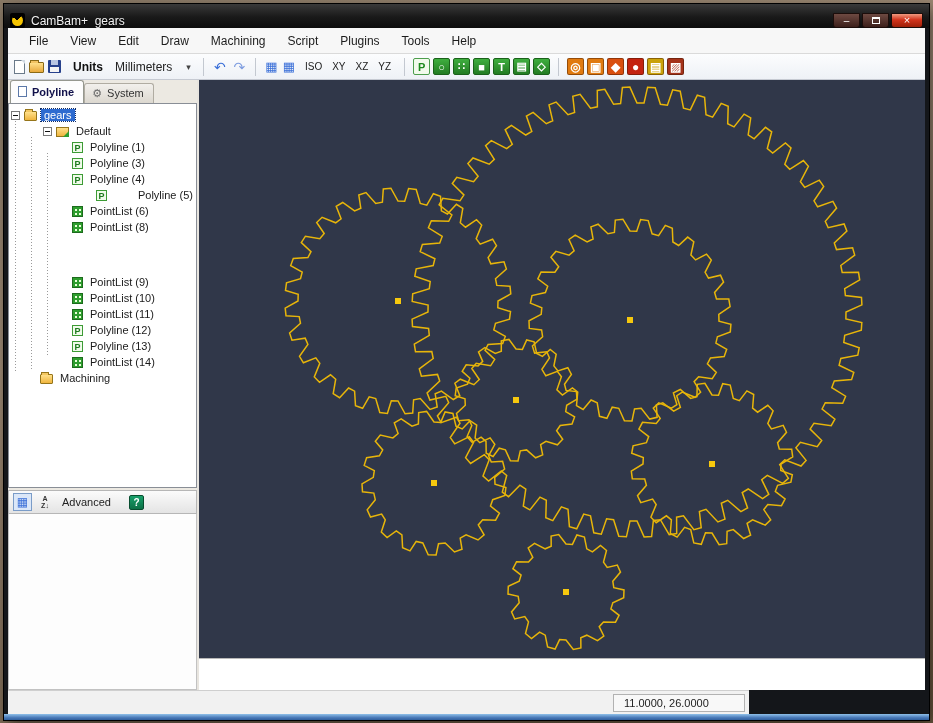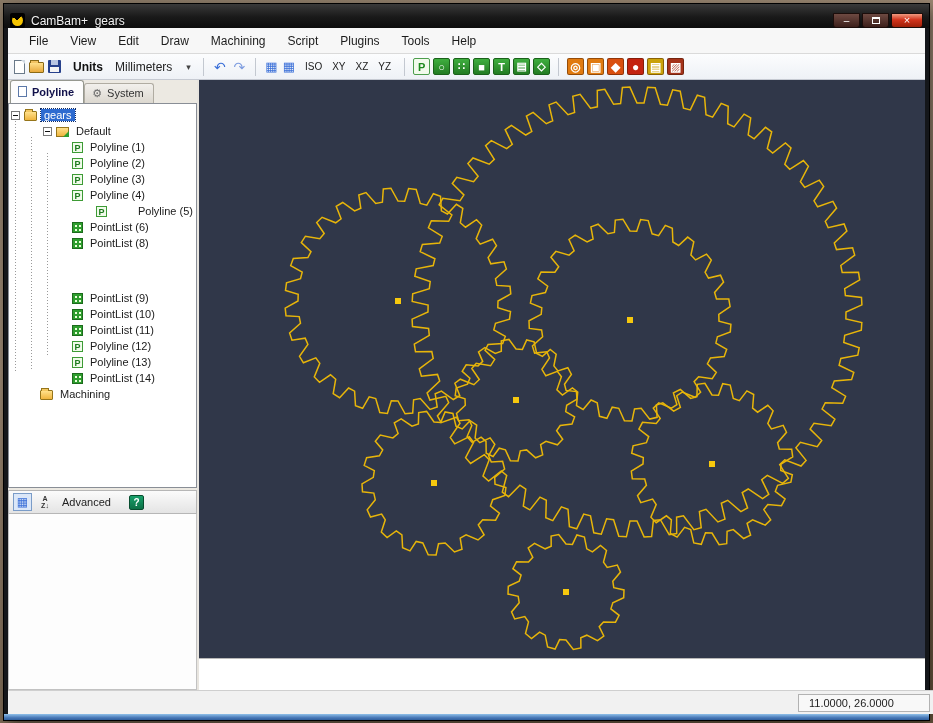--- a/index.html
+++ b/index.html
@@ -100,21 +100,21 @@
   .props-body { position:absolute; left:0; top:434px; width:189px; height:176px; background:#fdfdfd;
     border:1px solid #c2c2c2; border-top:none; }
 
   
   .canvas { position:absolute; left:191px; top:0; width:726px; height:578px; }
   .canvas svg { display:block; }
   .canvas-bottom-strip { position:absolute; left:191px; top:578px; width:726px; height:32px;
     background:#fff; border-top:1px solid #b8b8b8; }
 
   
-  .statusbar { position:absolute; left:4px; top:686px; width:926px; height:24px; background:#f1f1f1; border-top:1px solid #cfcfcf; }
+  .statusbar { position:absolute; left:4px; top:686px; width:741px; height:24px; background:#f1f1f1; border-top:1px solid #cfcfcf; }
   .coord-cell { position:absolute; right:4px; top:3px; width:132px; height:18px; background:#f8f8f8;
     border:1px solid #b2b2b2; font-size:11px; color:#222; line-height:16px; padding-left:10px; }
   .bottom-edge { position:absolute; left:0; top:710px; width:925px; height:6px;
     background:linear-gradient(#8fc0ea,#4a7ab8 60%,#2f5f9e); }
 </style>
 </head>
 <body>
 
 <div class="desktop">
   <div class="window">
@@ -214,25 +214,20 @@
               <span class="tree-label">Default</span>
             </div>
             <div class="tree-row" style="padding-left: 50px;">
               <span class="expander-spacer"></span>
               <span class="ic polyline-icon"></span>
               <span class="tree-label">Polyline (1)</span>
             </div>
             <div class="tree-row" style="padding-left: 50px;">
               <span class="expander-spacer"></span>
               <span class="ic polyline-icon"></span>
-              <span class="tree-label">Polyline (2)</span>
-            </div>
-            <div class="tree-row" style="padding-left: 50px;">
-              <span class="expander-spacer"></span>
-              <span class="ic polyline-icon"></span>
               <span class="tree-label">Polyline (3)</span>
             </div>
             <div class="tree-row" style="padding-left: 50px;">
               <span class="expander-spacer"></span>
               <span class="ic polyline-icon"></span>
               <span class="tree-label">Polyline (4)</span>
             </div>
             <div class="tree-row" style="padding-left: 50px; justify-content: space-between;">
               <span class="expander-spacer"></span>
               <span class="ic polyline-icon"></span>

